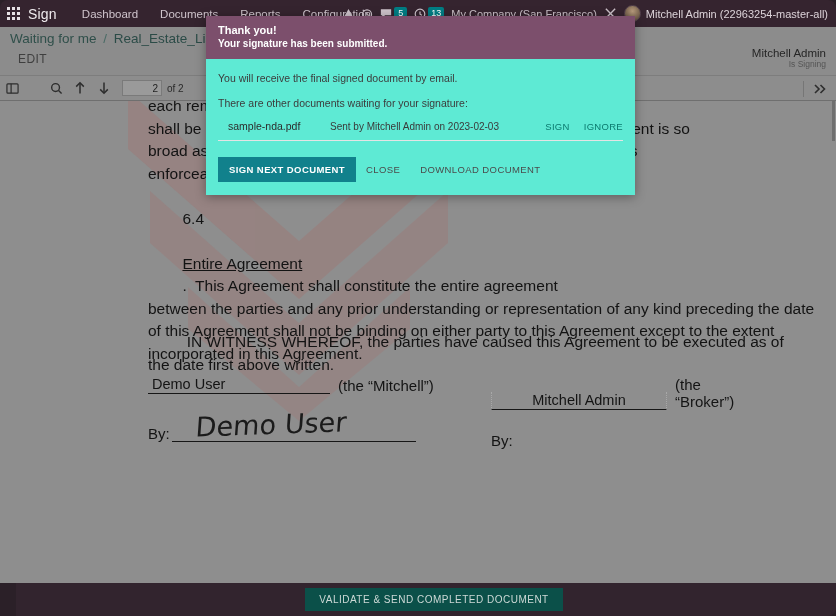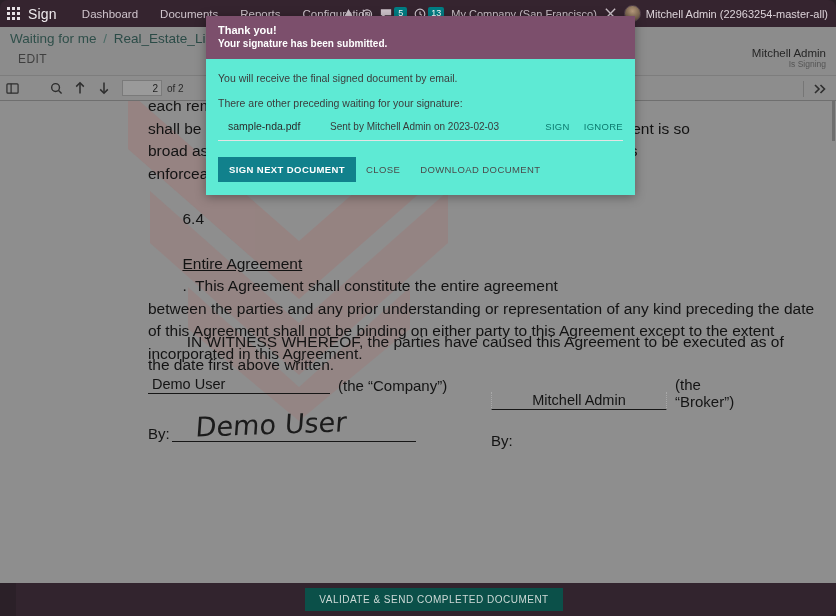--- a/index.html
+++ b/index.html
@@ -354,21 +354,21 @@
 
       <div class="p-body p-witness">         IN WITNESS WHEREOF, the parties have caused this Agreement to be executed as of
 the date first above written.</div>
     </div>
 
     <div class="sig-area">
 
       <div class="sig-col left">
         <div class="name-row">
           <div class="name-line">Demo User</div>
-          <div class="paren">(the “Company”)</div>
+          <div class="paren">(the “Mitchell”)</div>
         </div>
         <div class="by-row">
           <div class="by-lbl">By:</div>
           <div class="by-line">
             <div class="hand">Demo User</div>
           </div>
         </div>
       </div>
 
       <div class="sig-col right">
@@ -391,21 +391,21 @@
     <button class="btn-validate">VALIDATE &amp; SEND COMPLETED DOCUMENT</button>
   </div>
 
   <div class="modal">
     <div class="modal-head">
       <div class="t1">Thank you!</div>
       <div class="t2">Your signature has been submitted.</div>
     </div>
     <div class="modal-body">
       <div class="mb-line1">You will receive the final signed document by email.</div>
-      <div class="mb-line2">There are other preceding waiting for your signature:</div>
+      <div class="mb-line2">There are other documents waiting for your signature:</div>
       <div class="doc-row">
         <div class="fname">sample-nda.pdf</div>
         <div class="meta">Sent by Mitchell Admin on 2023-02-03</div>
         <div class="act">SIGN</div>
         <div class="act">IGNORE</div>
       </div>
     </div>
     <div class="modal-foot">
       <button class="btn-primary">SIGN NEXT DOCUMENT</button>
       <button class="btn-link">CLOSE</button>

